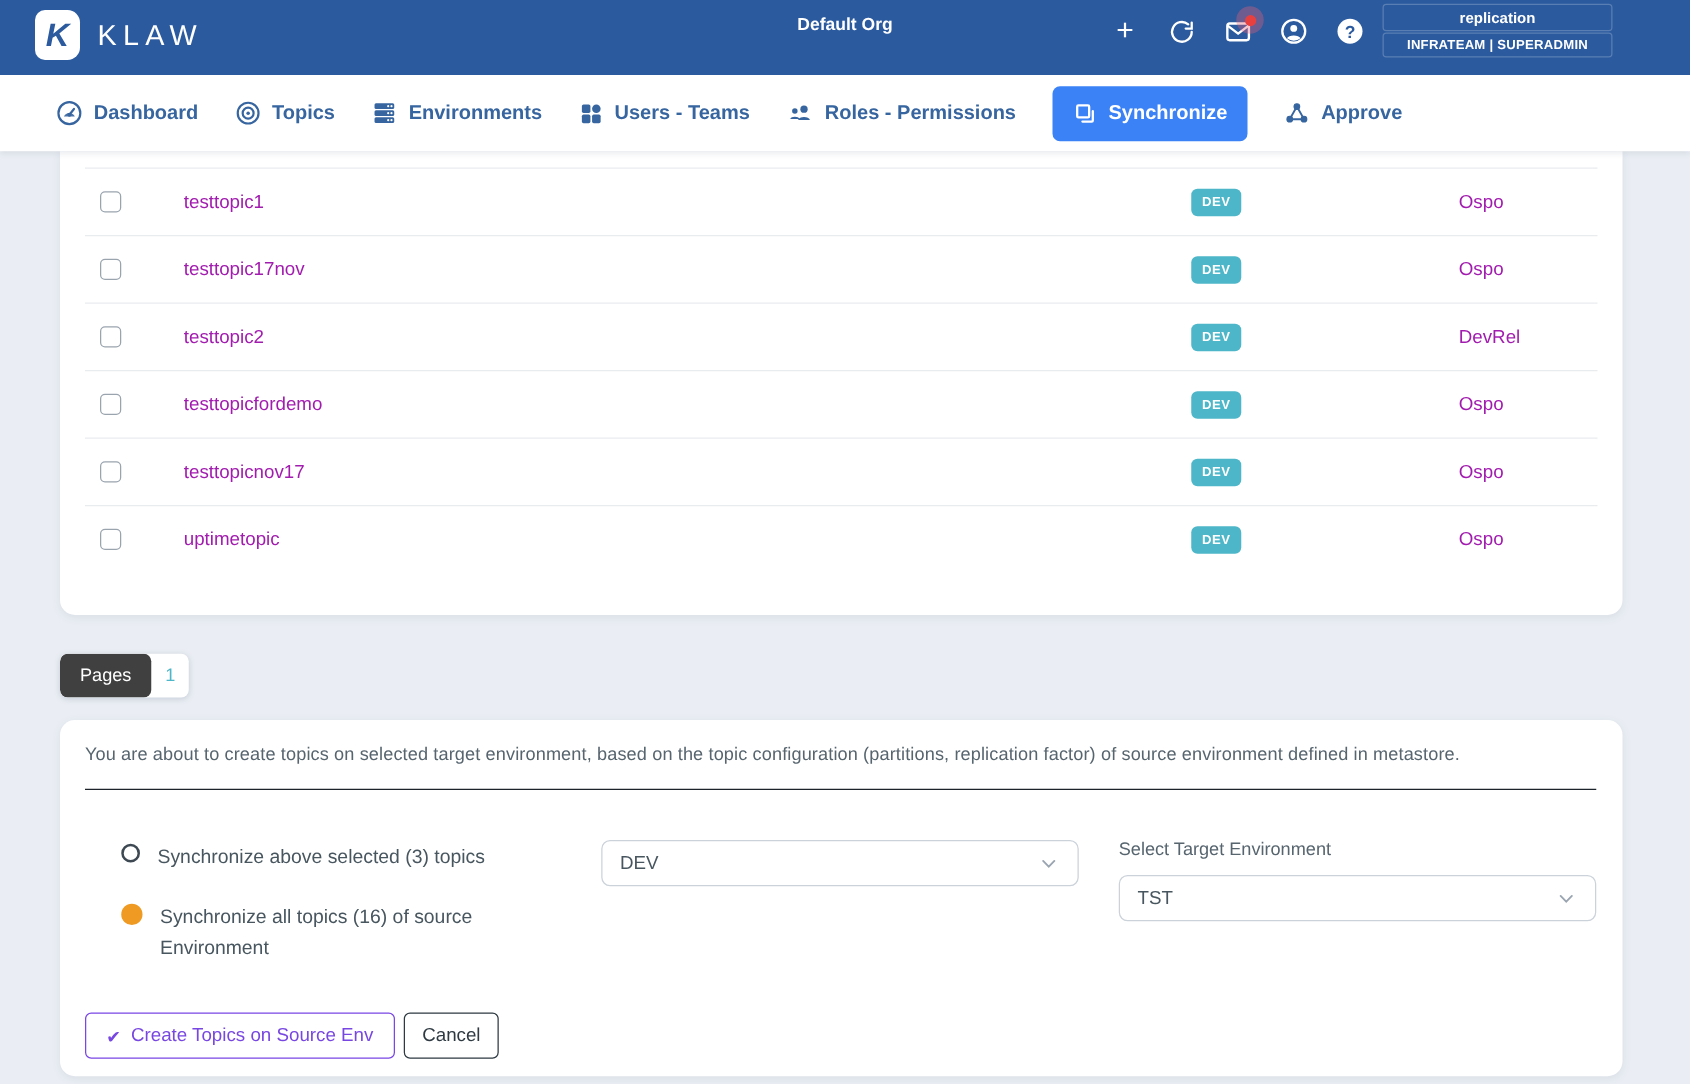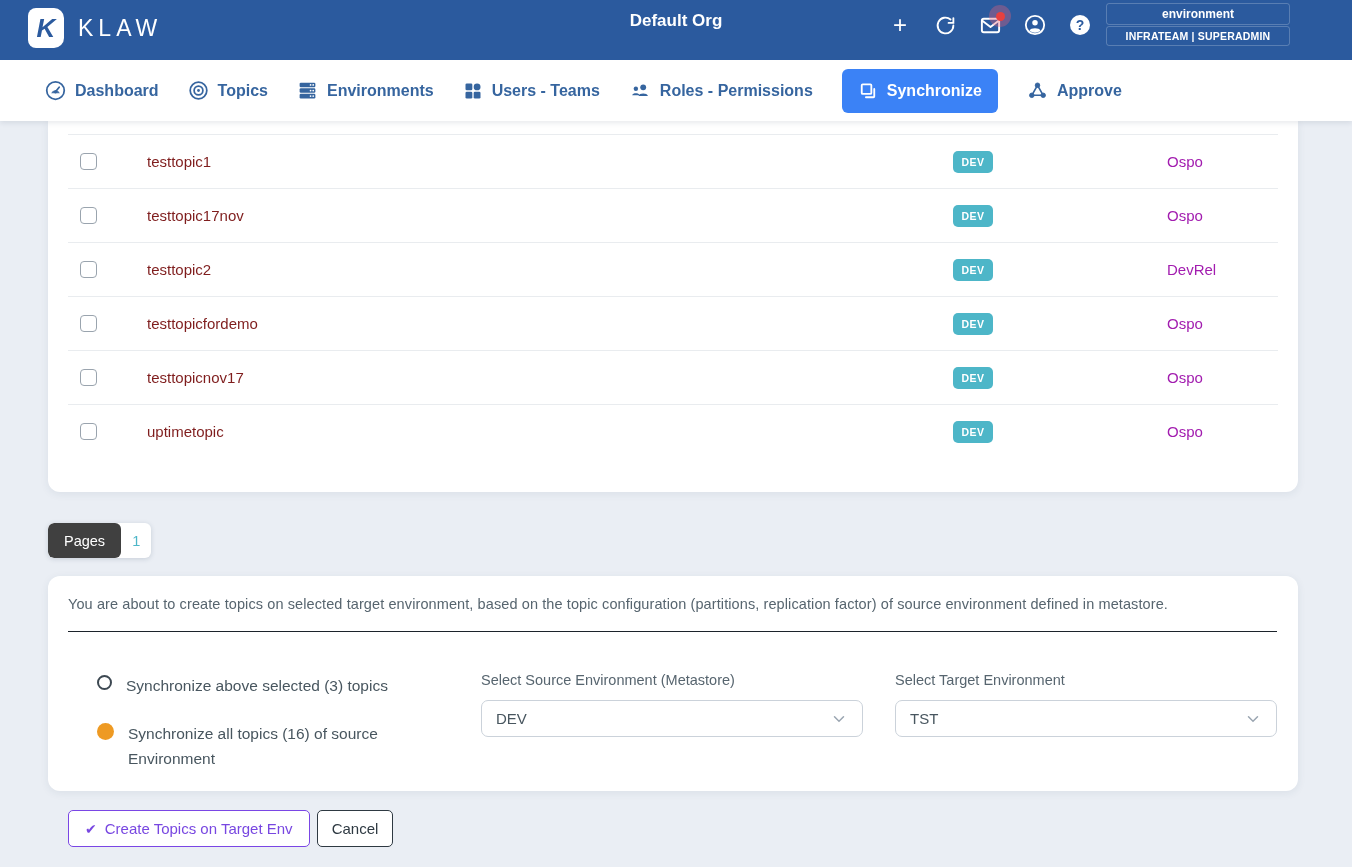--- a/index.html
+++ b/index.html
@@ -21,21 +21,21 @@
   }
   .brand-wrap { position:absolute; left:28px; top:8px; display:flex; align-items:center; gap:14px; }
   .logo {
     width:36px; height:40px; background:#ffffff; border-radius:8px 10px 10px 8px;
     display:flex; align-items:center; justify-content:center;
     font-weight:bold; font-size:26px; color:#2b5a9e; font-style:italic;
   }
   .brand-text { font-size:23px; letter-spacing:5px; font-weight:400; color:#fff; }
   .org-title {
     position:absolute; left:0; right:0; top:11px; text-align:center;
-    font-size:17px; font-weight:600; color:#fff;
+    font-size:14px; font-weight:600; color:#fff;
   }
   .header-icons { position:absolute; left:888px; top:10px; display:flex; align-items:center; gap:21px; height:30px; }
   .hicon { width:24px; height:24px; display:flex; align-items:center; justify-content:center; cursor:pointer; position:relative; }
   .hicon.plus { font-size:24px; font-weight:300; line-height:22px; }
   .help-circle {
     width:20px; height:20px; border-radius:50%; background:#fff; color:#2b5a9e;
     font-size:14px; font-weight:bold; display:flex; align-items:center; justify-content:center;
   }
   .mail-halo {
     position:absolute; right:-9px; top:-8px; width:22px; height:22px; border-radius:50%;
@@ -73,21 +73,21 @@
     padding:13px 20px 0 20px;
   }
   .trow {
     height:54px; border-top:1px solid #e9ecef;
     display:grid; grid-template-columns:79px 736px 180px 1fr; align-items:center;
   }
   .cb-cell { padding-left:12px; }
   .checkbox {
     width:17px; height:17px; border:1.5px solid #9aa4ae; border-radius:4px; background:#fff; cursor:pointer;
   }
-  .topic-cell { font-size:15px; color:#7f1d1d; }
+  .topic-cell { font-size:15px; color:#a21caf; }
   .badge-cell { display:flex; justify-content:center; }
   .env-badge {
     background:#4db6c8; color:#fff; font-size:10.5px; font-weight:700;
     padding:5px 9px; border-radius:5px; letter-spacing:0.4px;
   }
   .team-cell { font-size:15px; color:#a21caf; padding-left:104px; }
 
   
   .pagination {
     position:absolute; left:48px; top:523px; display:inline-flex; height:35px;
@@ -98,21 +98,21 @@
     background:#404040; color:#fff; font-size:14.5px; font-weight:500;
     display:flex; align-items:center; padding:0 16px; border-radius:6px;
   }
   .page-num {
     color:#4db6c8; font-size:14.5px; display:flex; align-items:center;
     padding:0 11px; cursor:pointer;
   }
 
   
   .panel-card {
-    position:absolute; left:48px; top:576px; width:1250px; height:215px;
+    position:absolute; left:48px; top:576px; width:1250px; height:285px;
     background:#fff; border-radius:12px;
     box-shadow:0 2px 8px rgba(40,60,90,0.08);
   }
   .info-text {
     position:absolute; left:20px; top:20px; width:1210px;
     font-size:14.5px; color:#57656f; letter-spacing:0.1px;
   }
   .panel-hr {
     position:absolute; left:20px; top:55px; width:1209px; height:0;
     border-top:1.6px solid #1c232b;
@@ -182,21 +182,21 @@
           <circle cx="12" cy="9.5" r="3"></circle>
           <path d="M6 18.2c1.4-3.4 10.6-3.4 12 0a10 10 0 0 1-12 0z"></path>
         </svg>
       </div>
       <div class="hicon">
         <div class="help-circle">?</div>
       </div>
     </div>
 
     <div class="user-box">
-      <div class="user-cell user-name">environment</div>
+      <div class="user-cell user-name">replication</div>
       <div class="user-cell user-team">INFRATEAM | SUPERADMIN</div>
     </div>
   </div>
 
   <div class="navbar">
     <div class="nav-item">
       <svg width="21" height="21" viewBox="0 0 24 24" fill="#36659f">
         <circle cx="12" cy="12" r="10" fill="none" stroke="#36659f" stroke-width="2"></circle>
         <path d="M12 13.5 L16.2 8.2" stroke="#36659f" stroke-width="2" stroke-linecap="round"></path>
         <circle cx="12" cy="13.5" r="1.8"></circle>
@@ -339,21 +339,20 @@
         <div class="radio-circle"></div>
         <div class="radio-label">Synchronize above selected (3) topics</div>
       </div>
       <div class="radio-row selected">
         <div class="radio-circle"></div>
         <div class="radio-label">Synchronize all topics (16) of source Environment</div>
       </div>
     </div>
 
     <div class="field source">
-      <div class="field-label">Select Source Environment (Metastore)</div>
       <div class="select-box">
         <span>DEV</span>
         <svg width="18" height="18" viewBox="0 0 24 24" fill="none" stroke="#9aa5b1" stroke-width="2" stroke-linecap="round">
           <polyline points="6 9 12 15 18 9"></polyline>
         </svg>
       </div>
     </div>
 
     <div class="field target">
       <div class="field-label">Select Target Environment</div>
@@ -361,19 +360,19 @@
         <span>TST</span>
         <svg width="18" height="18" viewBox="0 0 24 24" fill="none" stroke="#9aa5b1" stroke-width="2" stroke-linecap="round">
           <polyline points="6 9 12 15 18 9"></polyline>
         </svg>
       </div>
     </div>
 
     <div class="actions">
       <button class="btn btn-create">
         <span class="check-glyph">✔</span>
-        <span>Create Topics on Target Env</span>
+        <span>Create Topics on Source Env</span>
       </button>
       <button class="btn btn-cancel">Cancel</button>
     </div>
   </div>
 
 </div>
 
 </body></html>

